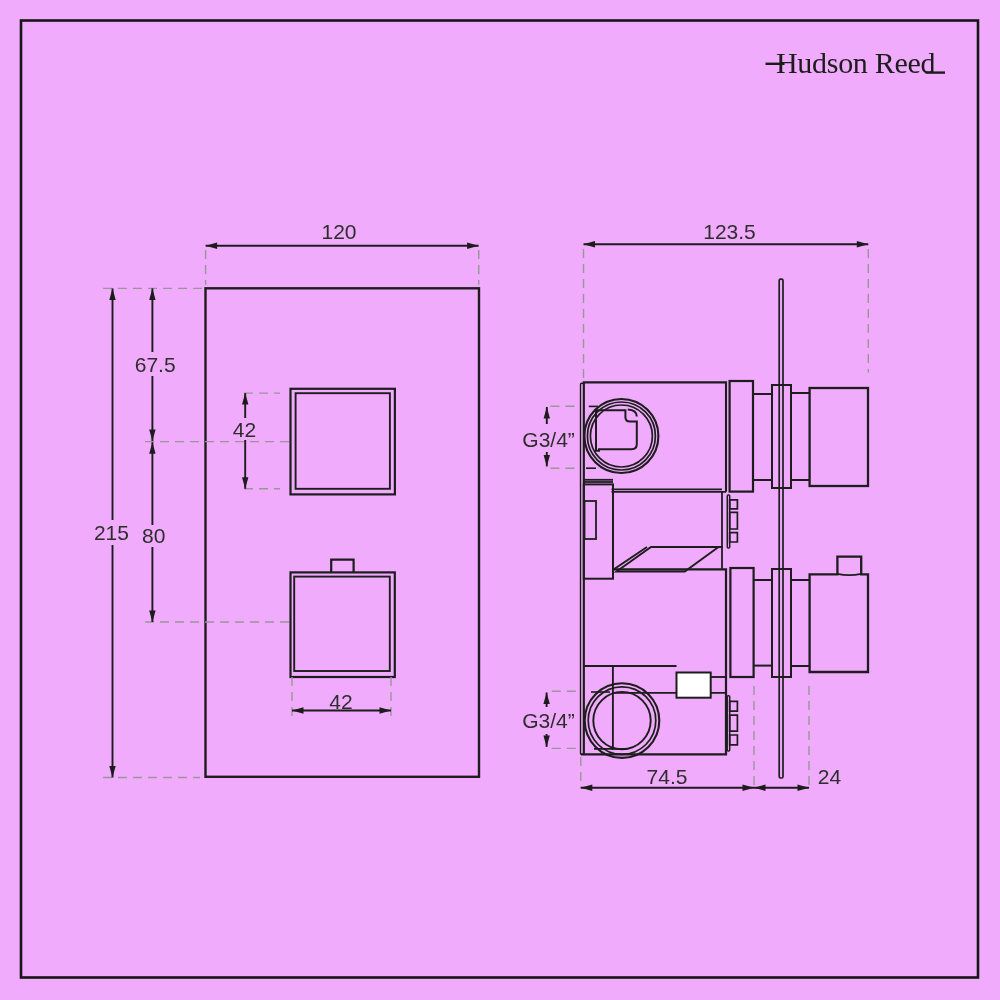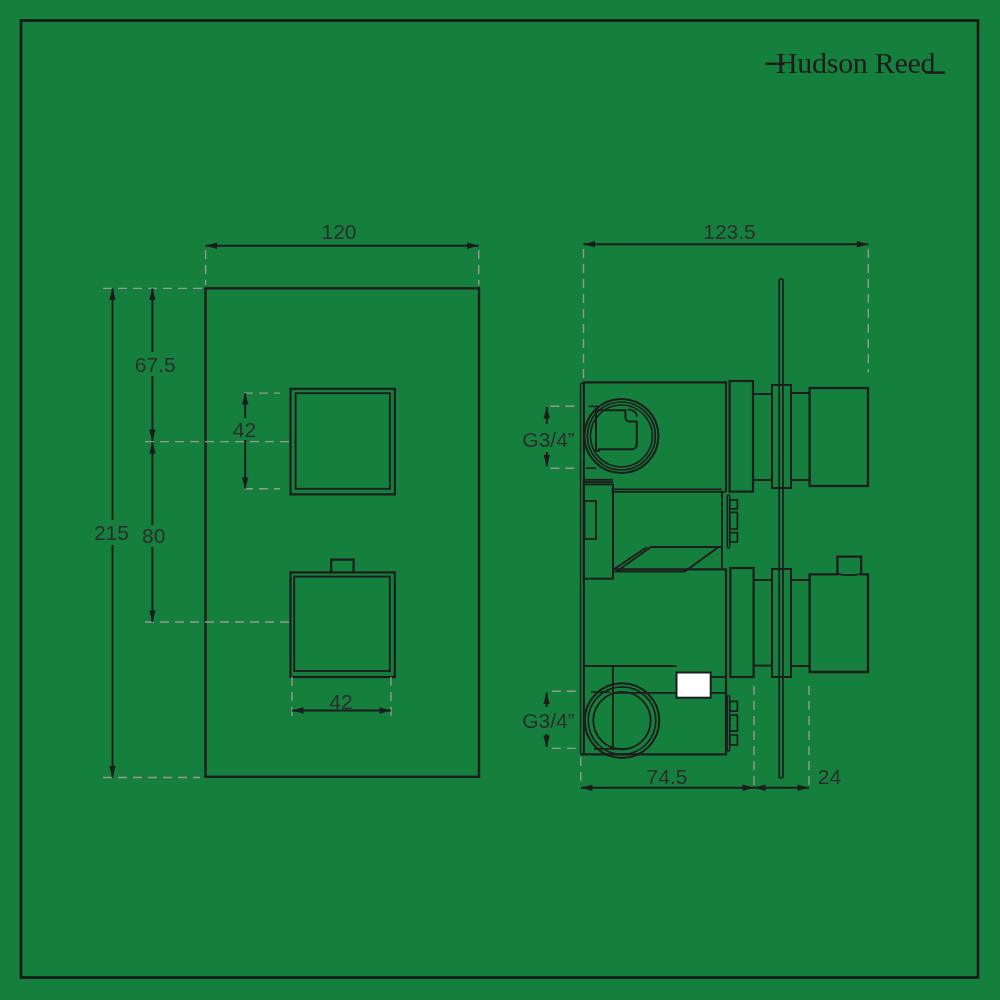--- a/index.html
+++ b/index.html
@@ -1,16 +1,16 @@
 <!DOCTYPE html>
 <html><head>
 <meta charset="utf-8">
 <style>
   html,body{margin:0;padding:0;background:#ffffff;}
-  #page{width:1000px;height:1000px;position:relative;background:#15803d;}
+  #page{width:1000px;height:1000px;position:relative;background:#f0abfc;}
   svg{display:block;}
   text{font-family:"Liberation Sans",sans-serif;fill:#2d2d2d;}
   .logo{font-family:"Liberation Serif",serif;fill:#1c1c1c;}
 </style>
 </head>
 <body>
 <div id="page">
 <svg width="1000" height="1000" viewBox="0 0 1000 1000">
 <defs></defs>
 

